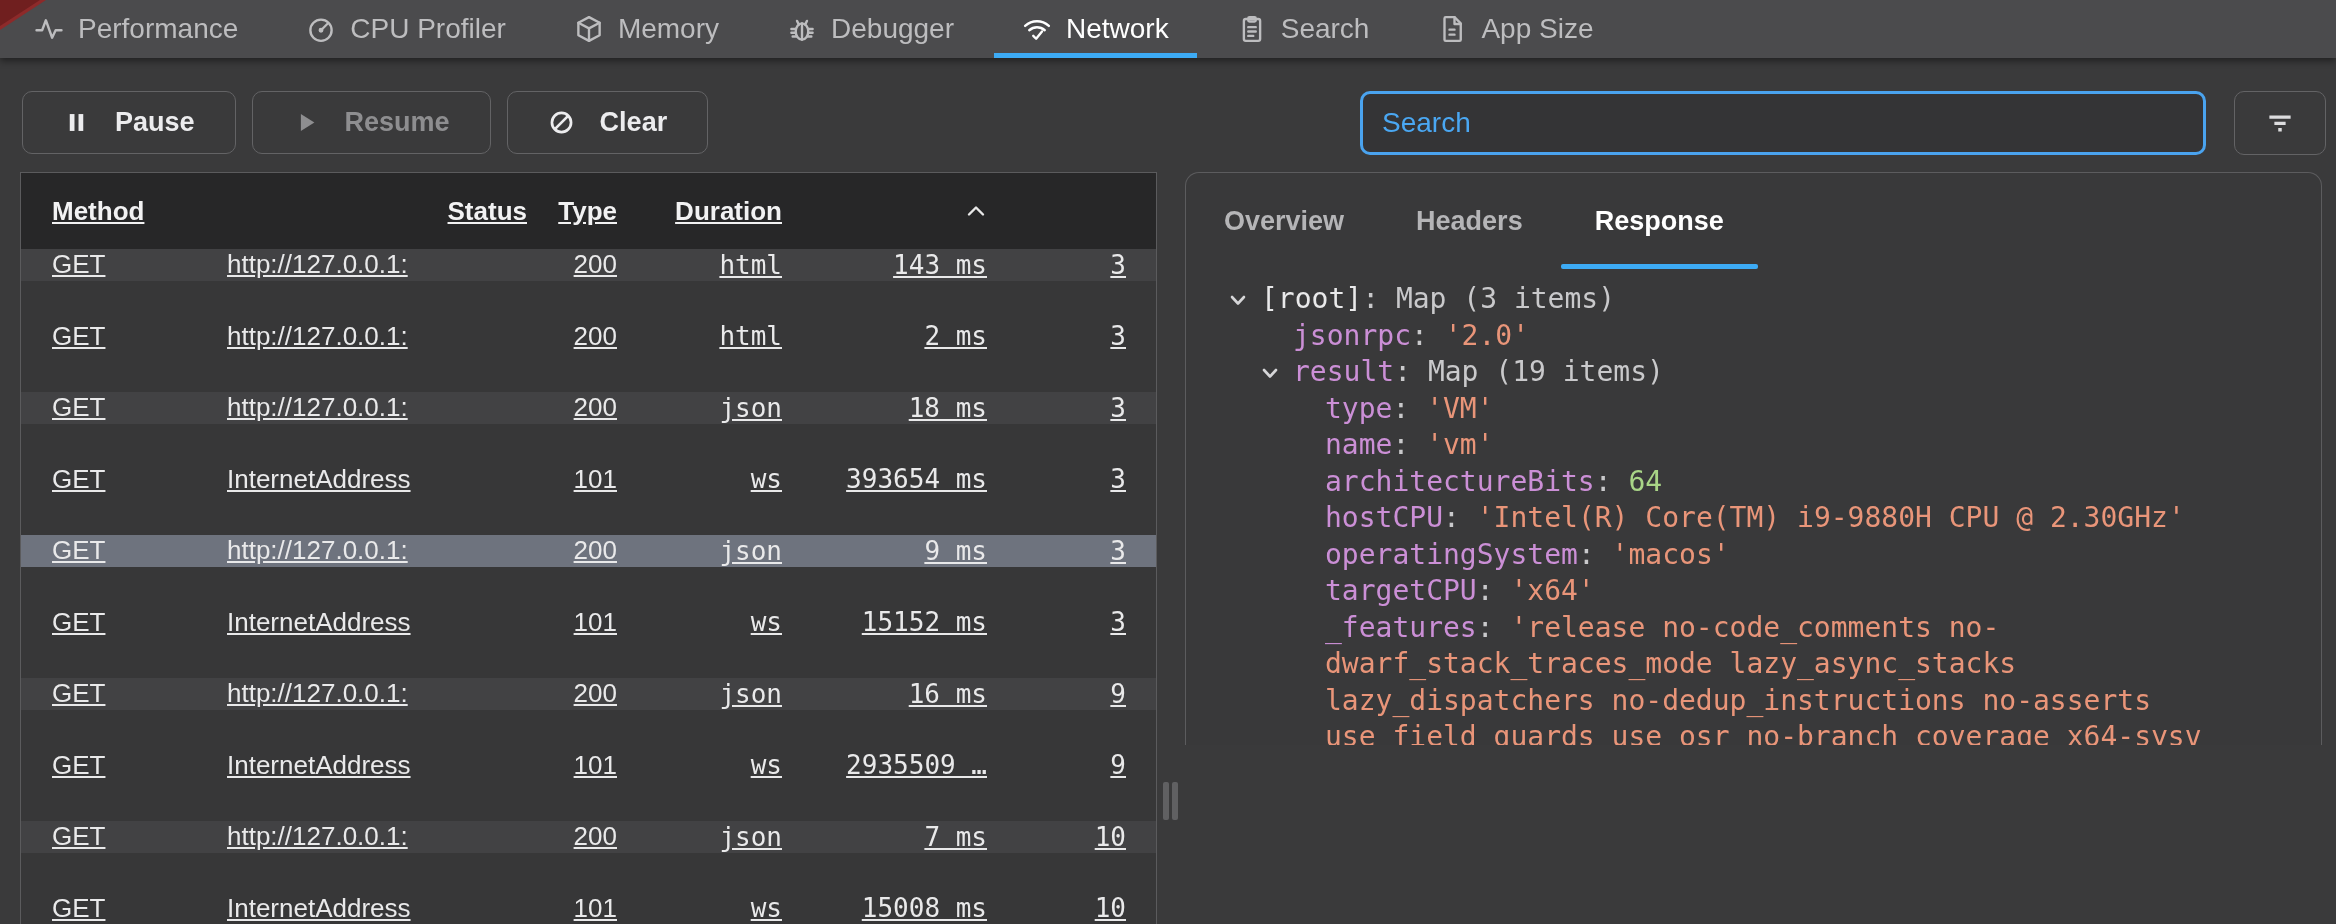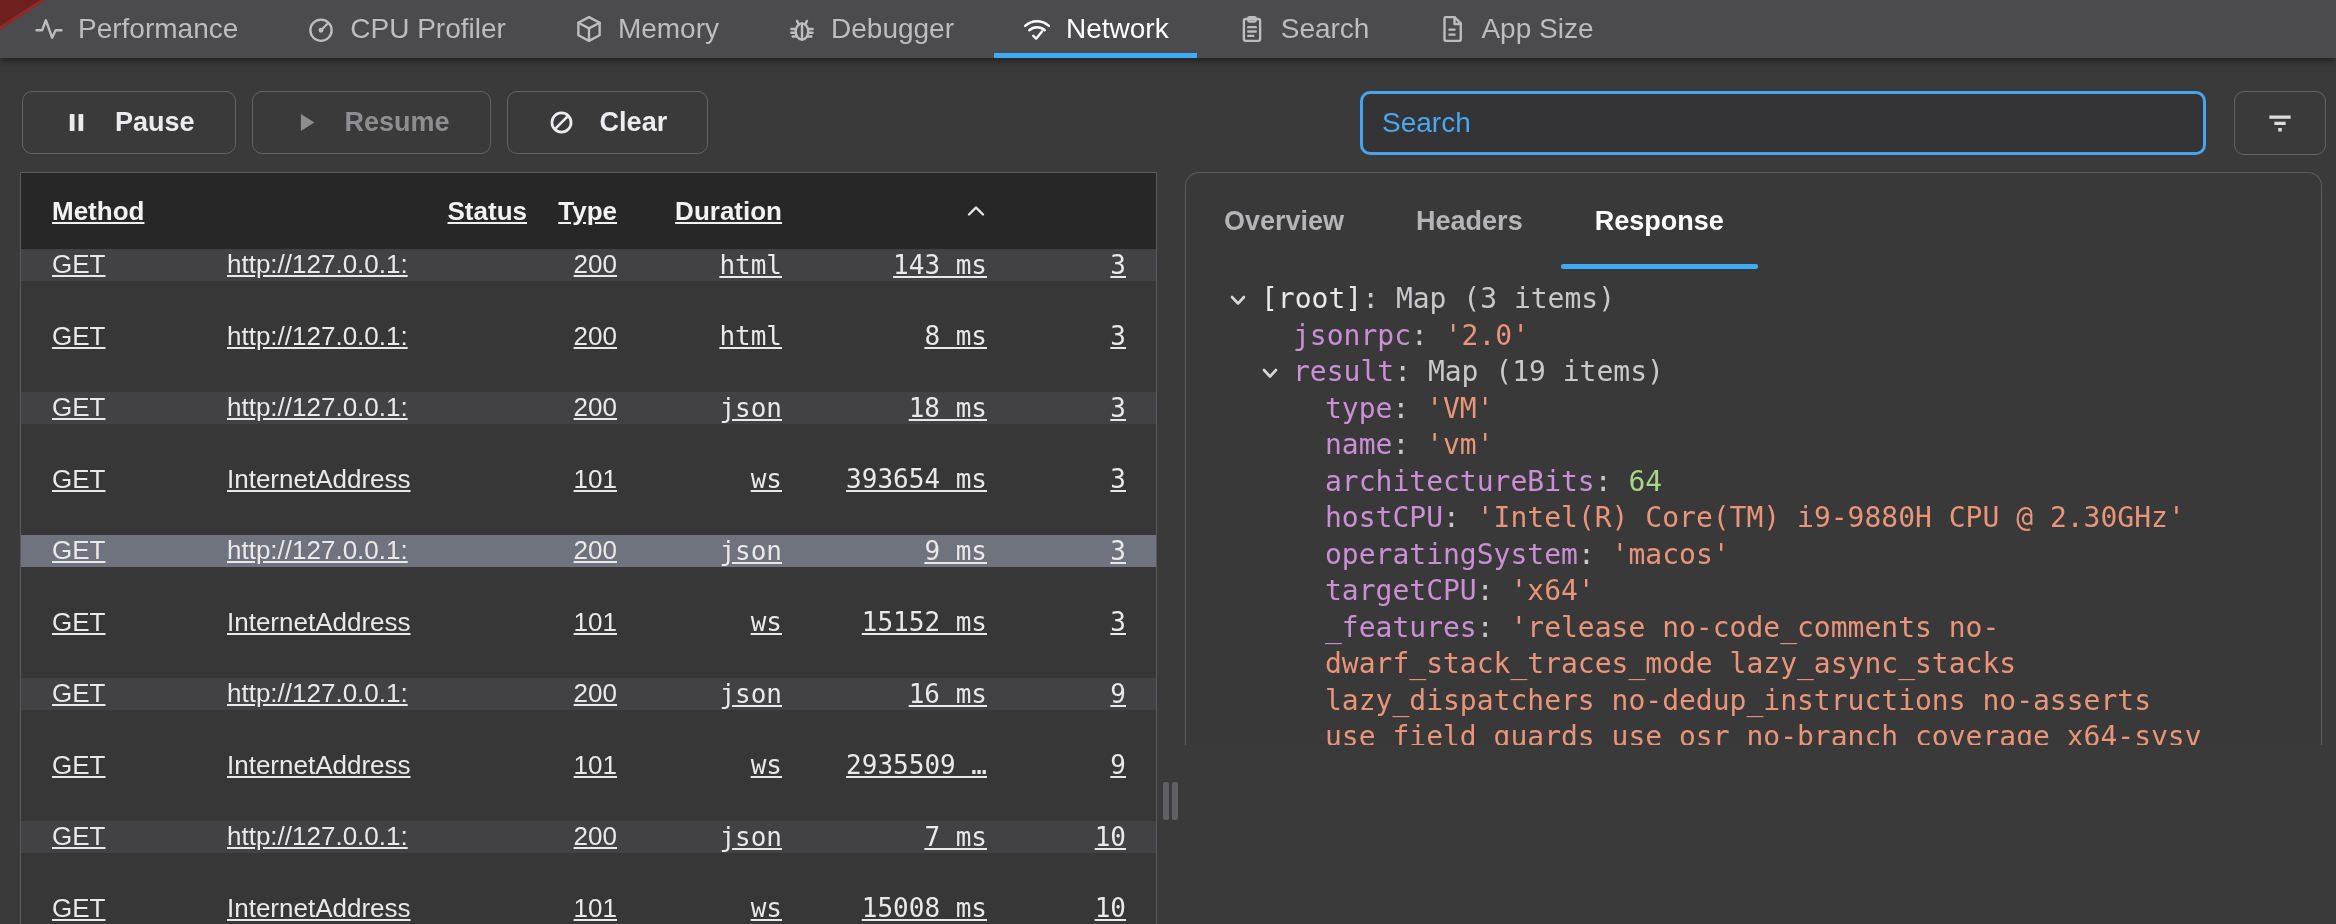--- a/index.html
+++ b/index.html
@@ -230,21 +230,21 @@
       <div class="c-status">200</div>
       <div class="c-type">html</div>
       <div class="c-duration">143 ms</div>
       <div class="c-seq">3</div>
     </div>
     <div class="row even">
       <div>GET</div>
       <div>http://127.0.0.1:</div>
       <div class="c-status">200</div>
       <div class="c-type">html</div>
-      <div class="c-duration">8 ms</div>
+      <div class="c-duration">2 ms</div>
       <div class="c-seq">3</div>
     </div>
     <div class="row odd">
       <div>GET</div>
       <div>http://127.0.0.1:</div>
       <div class="c-status">200</div>
       <div class="c-type">json</div>
       <div class="c-duration">18 ms</div>
       <div class="c-seq">3</div>
     </div>

